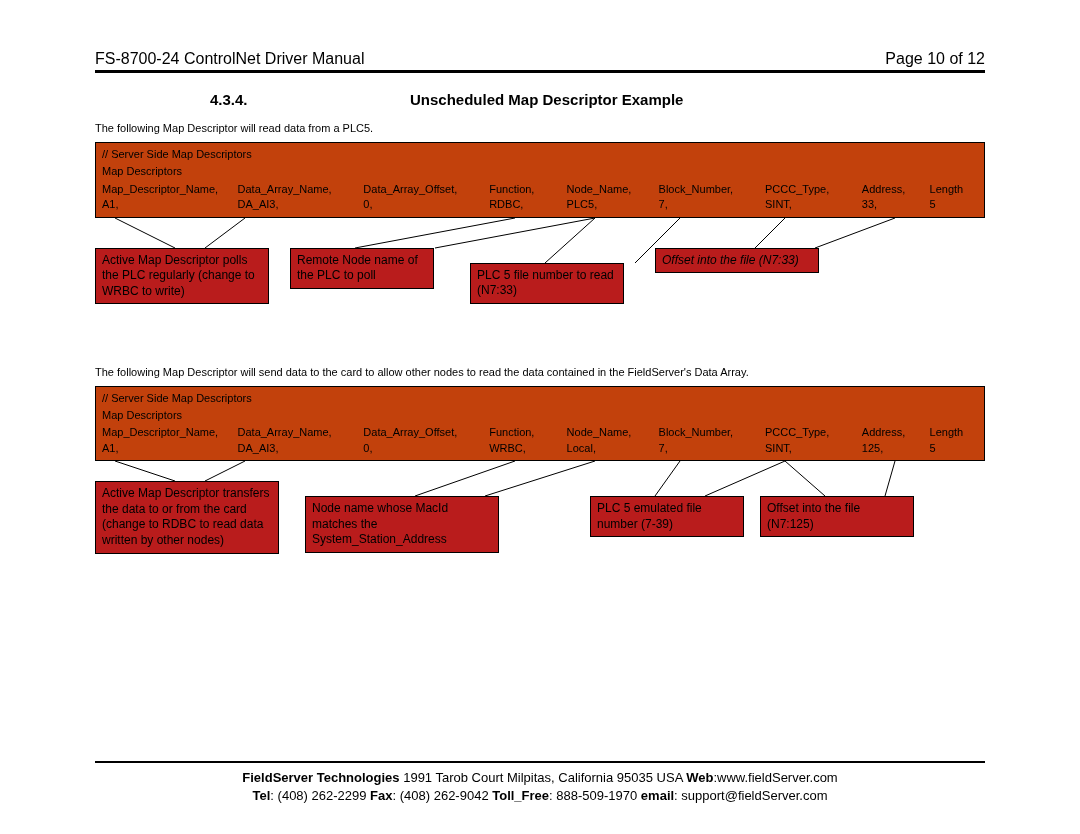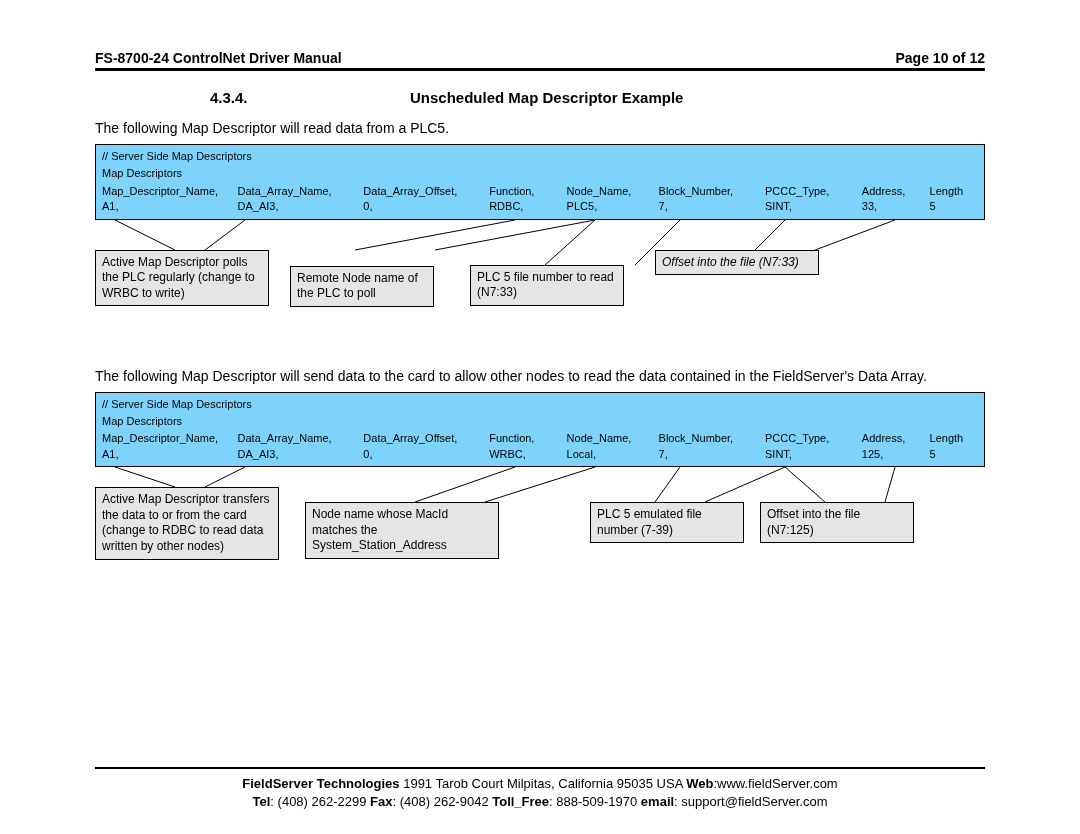--- a/index.html
+++ b/index.html
@@ -12,44 +12,44 @@
     position: relative;
     font-size: 13px;
     color: #000;
   }
   .page {
     padding: 0 95px;
   }
   .header-row {
     display: flex;
     justify-content: space-between;
-    font-weight: bold;
-    font-size: 14px;
+    font-weight: normal;
+    font-size: 16px;
     padding-top: 50px;
     padding-bottom: 2px;
   }
   .header-rule {
     height: 3px;
     background: #000;
     margin-bottom: 18px;
   }
   .section-row {
     display: flex;
     font-weight: bold;
     font-size: 15px;
     margin-bottom: 10px;
   }
   .section-num { width: 200px; padding-left: 115px; }
   .body-text {
-    font-size: 14px;
+    font-size: 11px;
     margin-bottom: 8px;
     margin-top: 14px;
   }
   .codebox {
-    background: #7dd3fc;
+    background: #c2410c;
     border: 1px solid #000;
     padding: 4px 6px 4px 6px;
     font-size: 11px;
     line-height: 1.4;
     position: relative;
   }
   .code-comment { margin-bottom: 2px; }
   .code-label { margin-bottom: 2px; }
   .code-cols {
     display: flex;
@@ -70,21 +70,21 @@
     margin-bottom: 18px;
   }
   .anno-area2 {
     position: relative;
     height: 130px;
     margin-bottom: 18px;
   }
   .callout {
     position: absolute;
     border: 1px solid #000;
-    background: #e5e5e5;
+    background: #b91c1c;
     font-size: 12px;
     padding: 4px 6px;
     line-height: 1.3;
   }
   svg.connectors {
     position: absolute;
     top: 0;
     left: 0;
     pointer-events: none;
   }
@@ -150,21 +150,21 @@
       <line x1="20" y1="0" x2="80" y2="30" stroke="#000"></line>
       <line x1="150" y1="0" x2="110" y2="30" stroke="#000"></line>
       <line x1="420" y1="0" x2="260" y2="30" stroke="#000"></line>
       <line x1="500" y1="0" x2="340" y2="30" stroke="#000"></line>
       <line x1="500" y1="0" x2="450" y2="45" stroke="#000"></line>
       <line x1="585" y1="0" x2="540" y2="45" stroke="#000"></line>
       <line x1="690" y1="0" x2="660" y2="30" stroke="#000"></line>
       <line x1="800" y1="0" x2="720" y2="30" stroke="#000"></line>
     </svg>
     <div class="callout" style="left:0; top:30px; width:160px;">Active Map Descriptor polls the PLC regularly (change to WRBC to write)</div>
-    <div class="callout" style="left:195px; top:46px; width:130px;">Remote Node name of the PLC to poll</div>
+    <div class="callout" style="left:195px; top:30px; width:130px;">Remote Node name of the PLC to poll</div>
     <div class="callout" style="left:375px; top:45px; width:140px;">PLC 5 file number to read (N7:33)</div>
     <div class="callout" style="left:560px; top:30px; width:150px;font-style:italic;">Offset into the file (N7:33)</div>
   </div>
 
   <div class="body-text">The following Map Descriptor will send data to the card to allow other nodes to read the data contained in the FieldServer's Data Array.</div>
 
   <div class="codebox">
     <div class="code-comment">//    Server Side Map Descriptors</div>
     <div class="code-label">Map Descriptors</div>
     <div class="code-cols">

